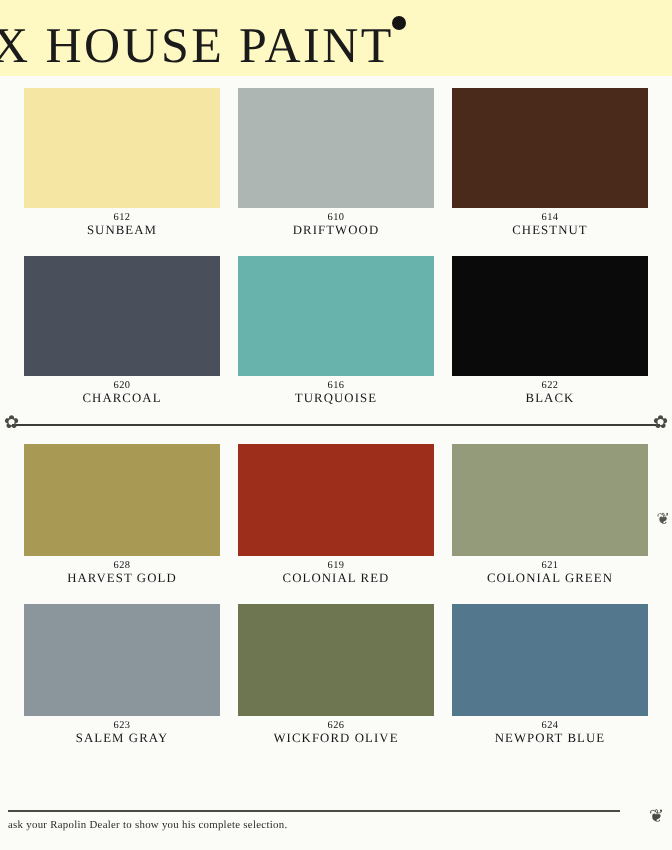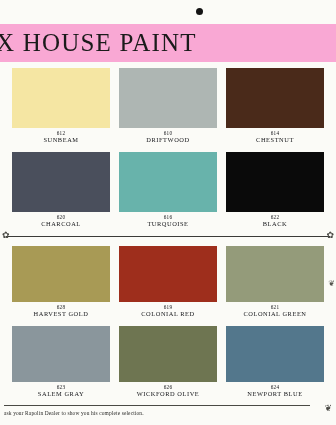--- a/index.html
+++ b/index.html
@@ -13,24 +13,23 @@
     font-family: "Liberation Serif", serif;
     overflow: hidden;
     position: relative;
   }
 
   
   .header {
     height: 38px;
     padding-left: 2px;
     display: flex;
-    align-items: center;
-    background: #f9a8d4;
+    align-items: flex-end;
+    background: #fef9c3;
     overflow: hidden;
-    margin-top: 24px;
   }
   .header-title {
     font-family: "Liberation Serif", serif;
     font-size: 25px;
     letter-spacing: 1.2px;
     color: #1b1b1b;
     white-space: nowrap;
     margin-left: -6px;
     font-weight: normal;
   }

